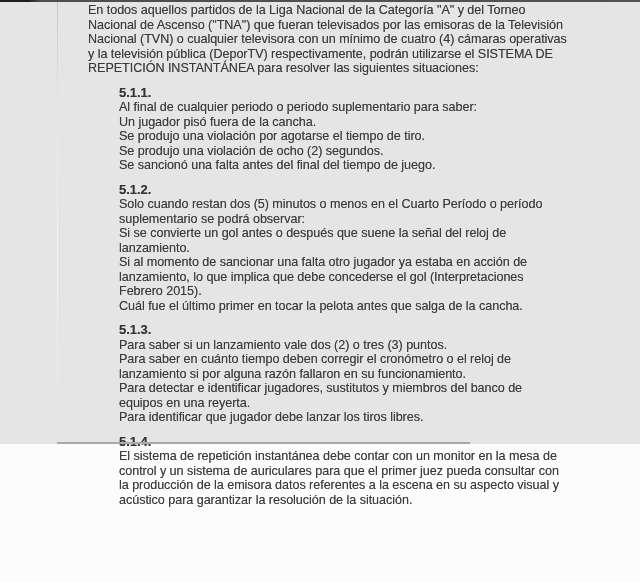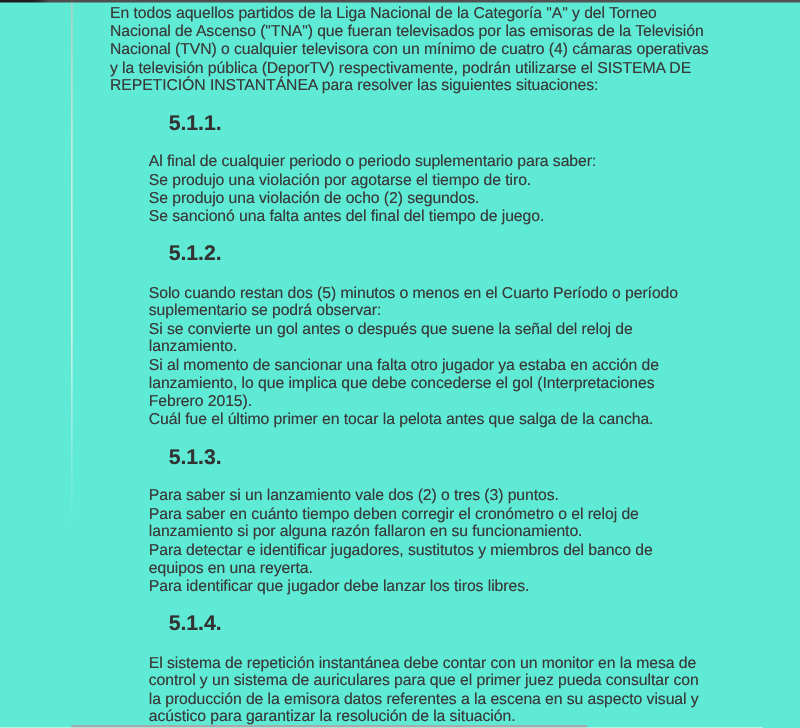--- a/index.html
+++ b/index.html
@@ -6,24 +6,24 @@
     margin: 0;
     padding: 0;
     width: 640px;
     height: 582px;
     overflow: hidden;
     background: #fcfcfc;
   }
   .page {
     position: relative;
     width: 640px;
-    height: 582px;
+    height: 444px;
     font-family: "Liberation Sans", sans-serif;
     color: #3a3a3a;
-    background: #5eead4;
+    background: #e5e5e5;
   }
   .top-border {
     position: absolute;
     top: 0; left: 0;
     width: 640px; height: 2px;
     background: linear-gradient(to right, #1f1f1f 0px, #1f1f1f 28px, #4e4e4e 40px, #525252 100%);
   }
   .margin-line {
     position: absolute;
     top: 2px; left: 57px;
@@ -47,42 +47,43 @@
   }
   .intro {
     margin: 0;
     width: 482px;
   }
   .doc-section {
     margin: 10px 0 0 31px;
     width: 450px;
   }
   .section-number {
-    margin: 16px;
-    font-size: 17px;
+    margin: 0;
+    font-size: 13px;
     font-weight: 700;
     color: #333333;
   }
   .sentence {
     margin: 0;
   }
 </style>
 </head>
 <body>
 
 <div class="page">
   <div class="top-border"></div>
   <div class="margin-line"></div>
 
   <div class="content">
     <p class="intro">En todos aquellos partidos de la Liga Nacional de la Categoría "A" y del Torneo Nacional de Ascenso ("TNA") que fueran televisados por las emisoras de la Televisión Nacional (TVN) o cualquier televisora con un mínimo de cuatro (4) cámaras operativas y la televisión pública (DeporTV) respectivamente, podrán utilizarse el SISTEMA DE REPETICIÓN INSTANTÁNEA para resolver las siguientes situaciones:</p>
 
     <div class="doc-section">
       <p class="section-number">5.1.1.</p>
       <p class="sentence">Al final de cualquier periodo o periodo suplementario para saber:</p>
+      <p class="sentence">Un jugador pisó fuera de la cancha.</p>
       <p class="sentence">Se produjo una violación por agotarse el tiempo de tiro.</p>
       <p class="sentence">Se produjo una violación de ocho (2) segundos.</p>
       <p class="sentence">Se sancionó una falta antes del final del tiempo de juego.</p>
     </div>
 
     <div class="doc-section">
       <p class="section-number">5.1.2.</p>
       <p class="sentence">Solo cuando restan dos (5) minutos o menos en el Cuarto Período o período suplementario se podrá observar:</p>
       <p class="sentence">Si se convierte un gol antes o después que suene la señal del reloj de lanzamiento.</p>
       <p class="sentence">Si al momento de sancionar una falta otro jugador ya estaba en acción de lanzamiento, lo que implica que debe concederse el gol (Interpretaciones Febrero 2015).</p>

